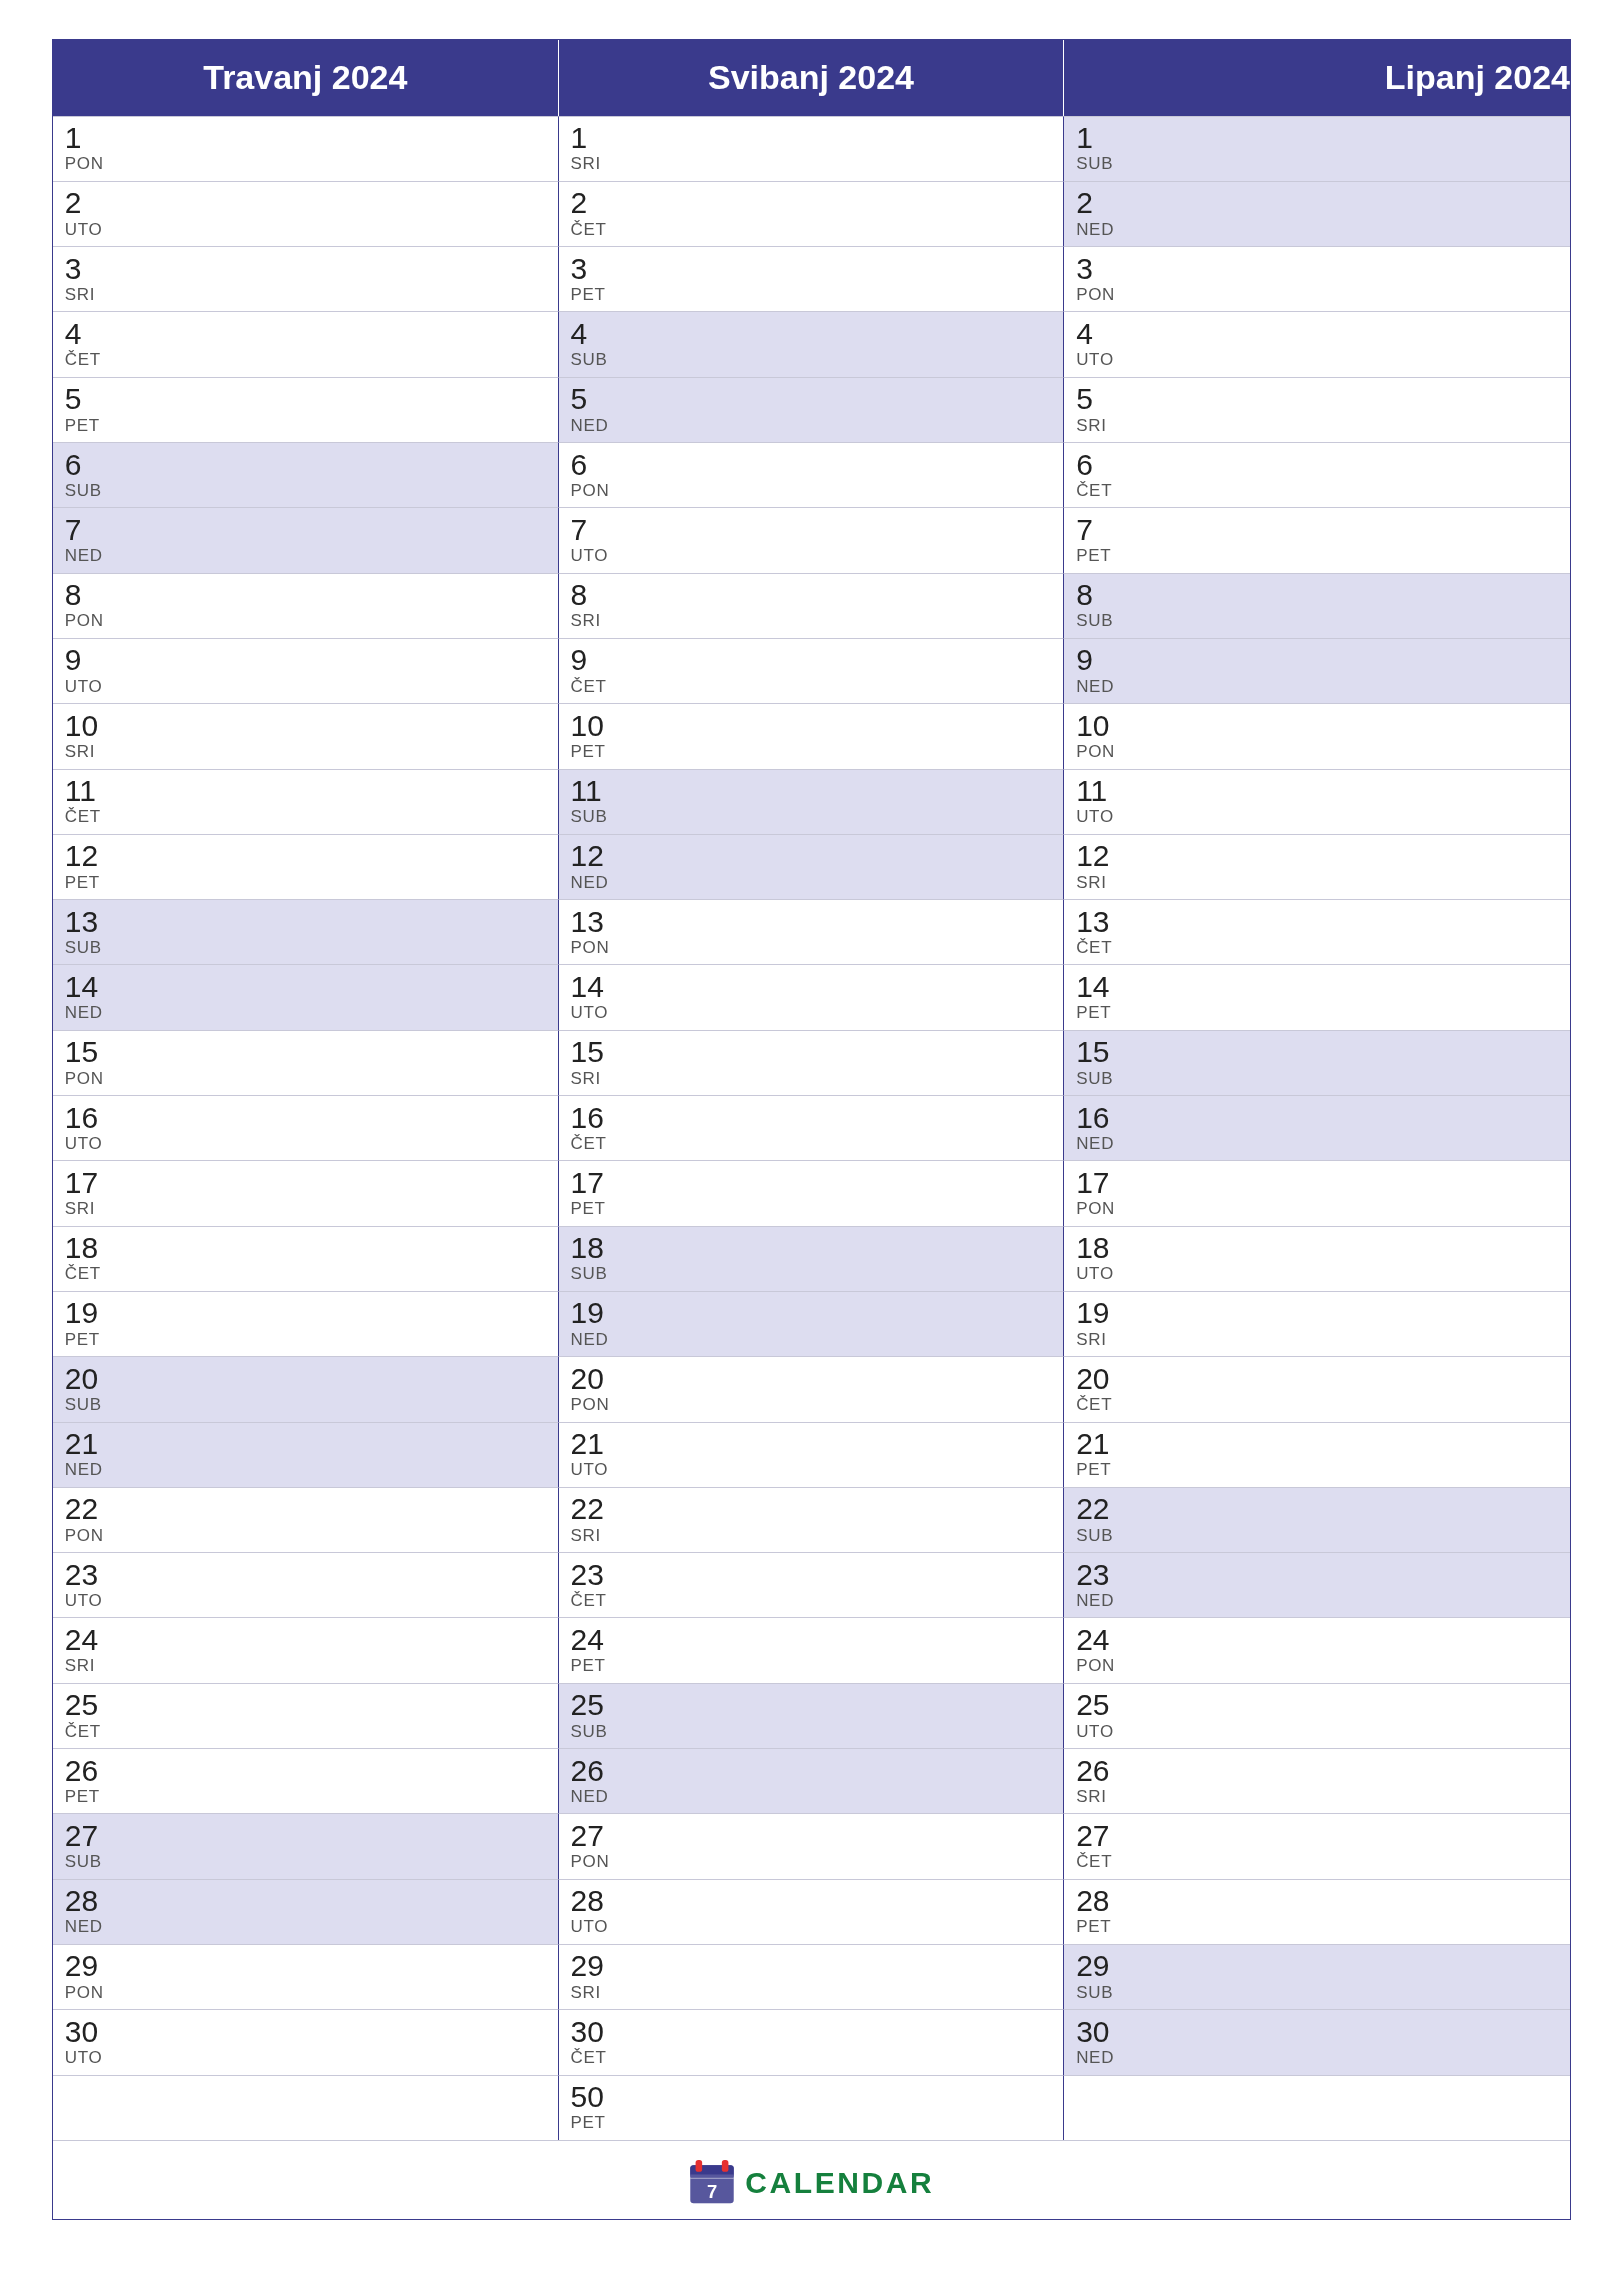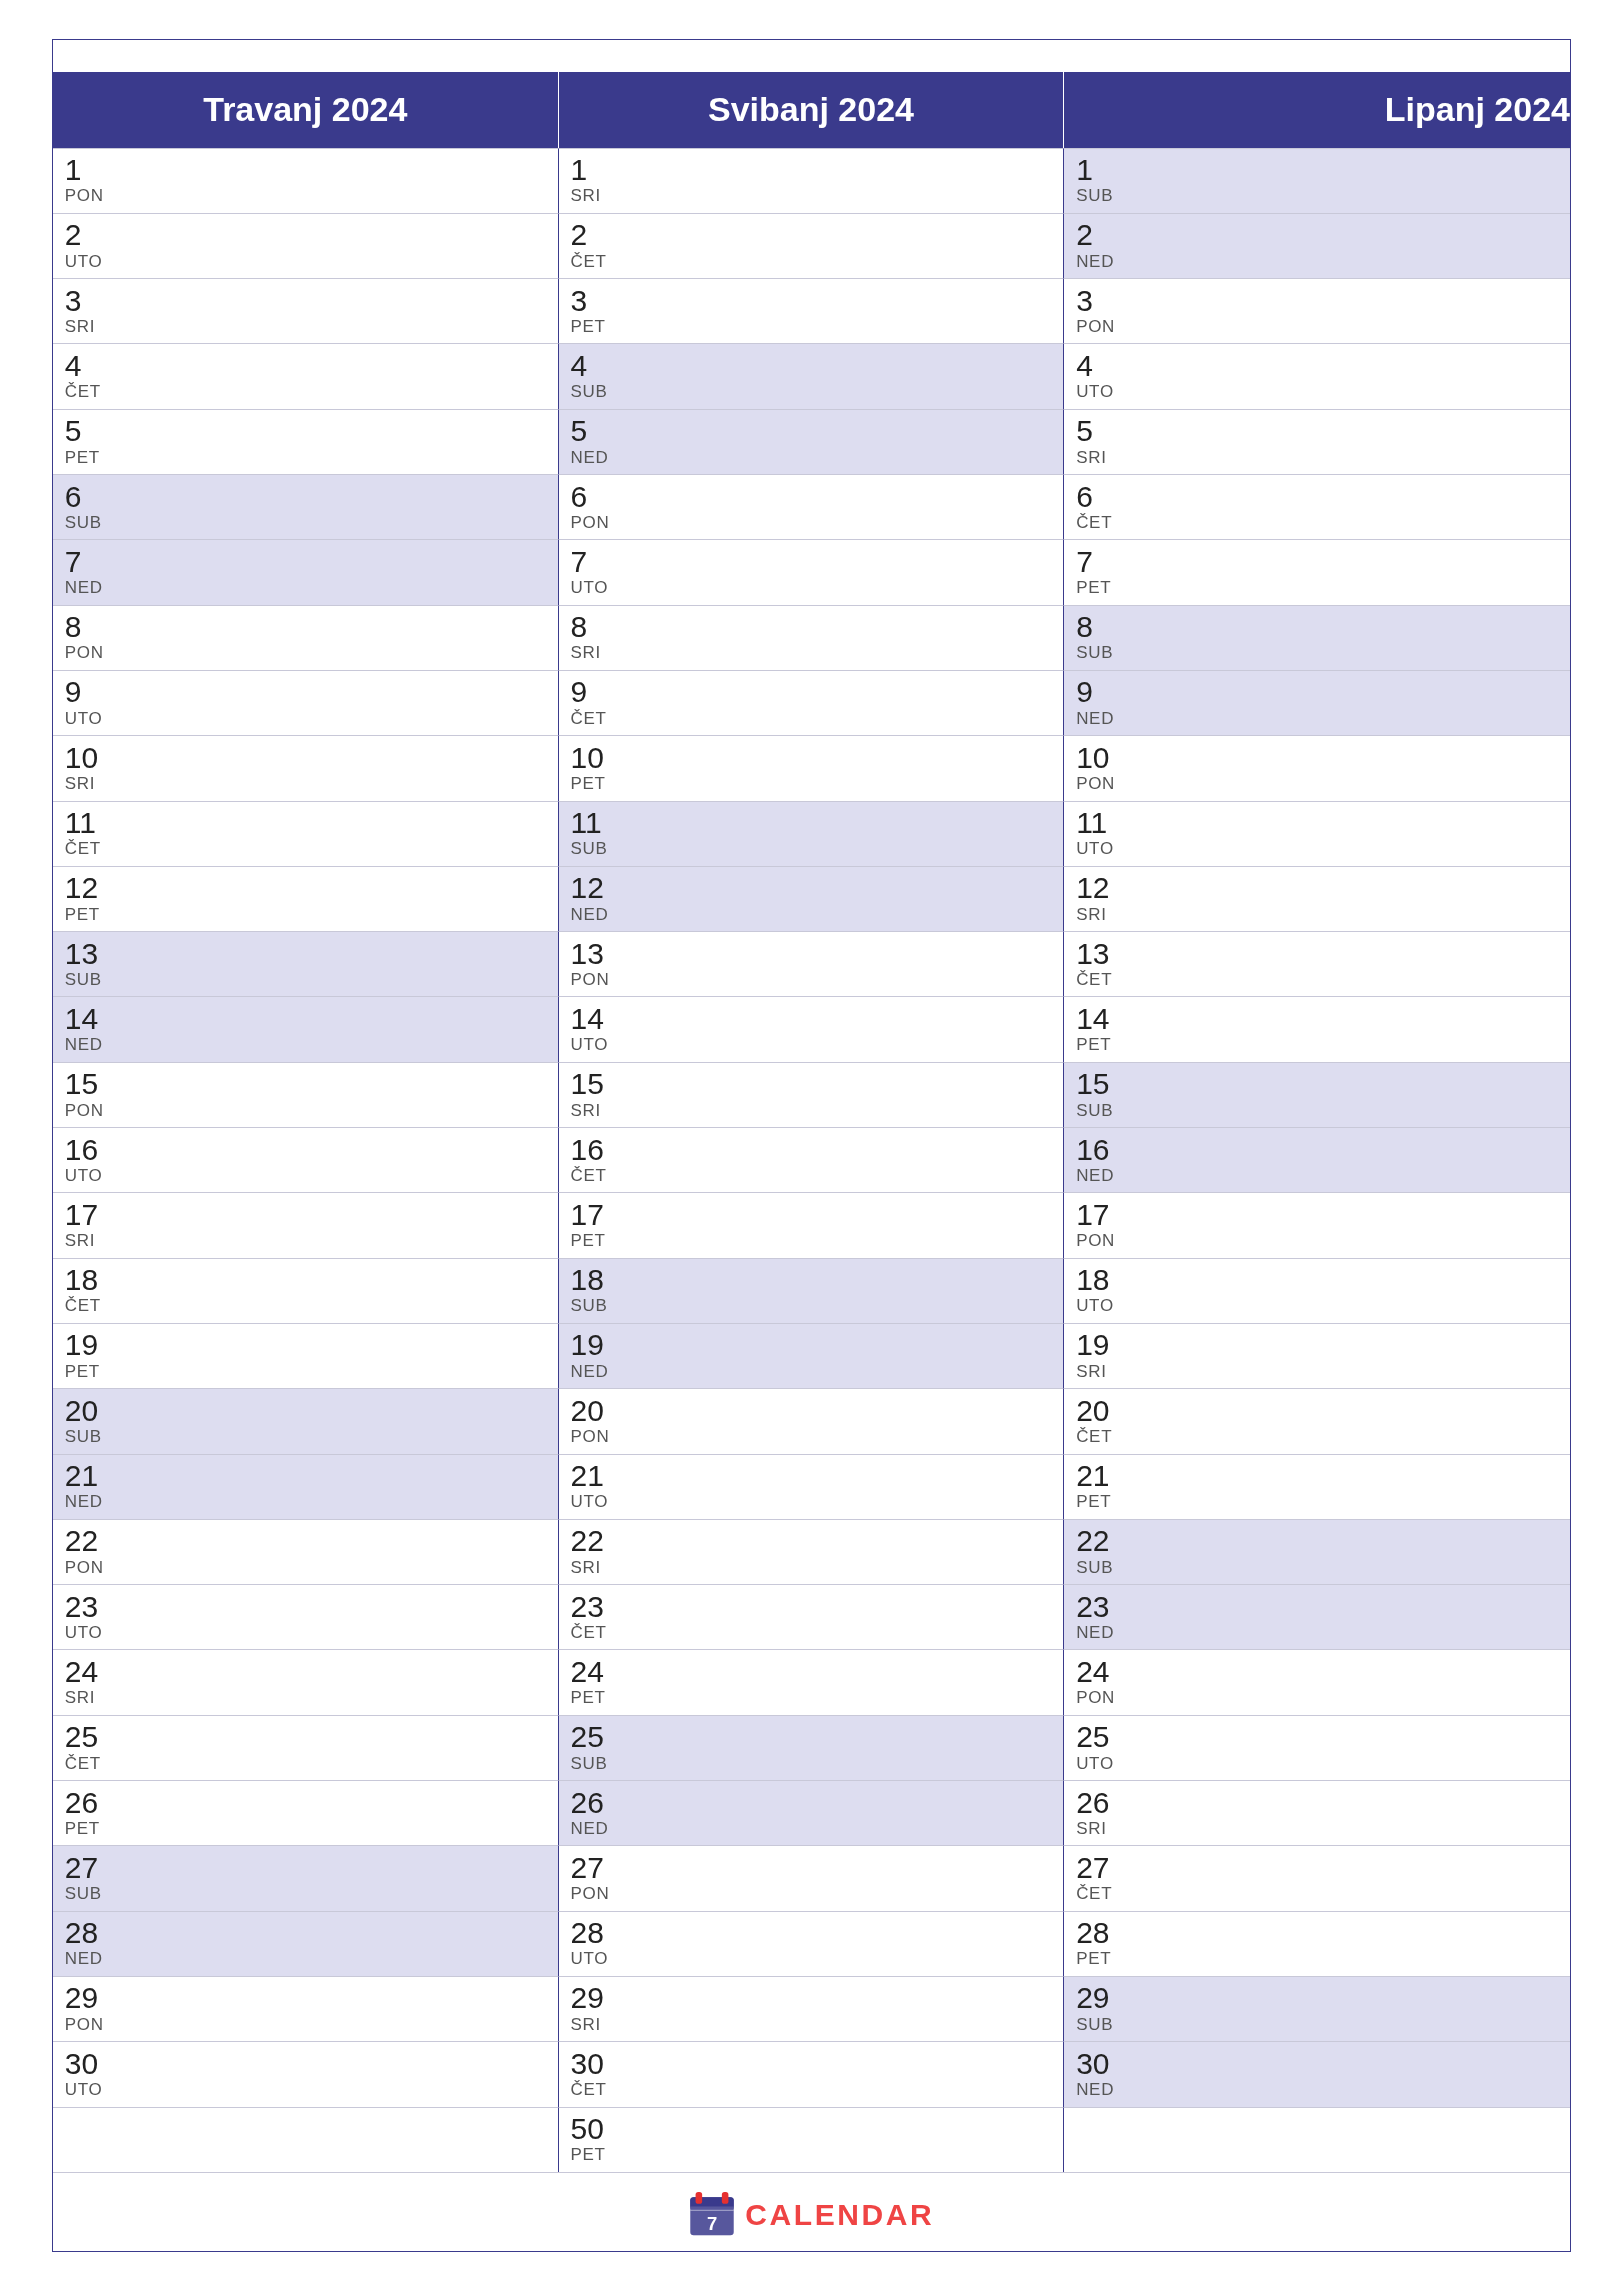--- a/index.html
+++ b/index.html
@@ -10,21 +10,20 @@
       min-height: 2295px;
       padding: 39px 52px;
     }
     .calendar-container {
       width: 100%;
       border: 1.3px solid #3a3a8c;
     }
     .header-row {
       display: grid;
       grid-template-columns: 1fr 1fr 1fr;
-      margin-top: 32px;
     }
     .month-header {
       background: #3a3a8c;
       color: #fff;
       text-align: center;
       font-size: 34px;
       font-weight: bold;
       padding: 18.3px 0;
       border-right: 1.3px solid #fff;
     }
@@ -76,21 +75,21 @@
       gap: 10.5px;
     }
     .footer-icon {
       display: flex;
       align-items: center;
       justify-content: center;
     }
     .footer-text {
       font-size: 30px;
       font-weight: bold;
-      color: #ef4444;
+      color: #15803d;
       letter-spacing: 2.6px;
     }
     
     .col-sep {
       border-right: 1.3px solid #3a3a8c;
     }
   </style>
 </head>
 <body>
 

